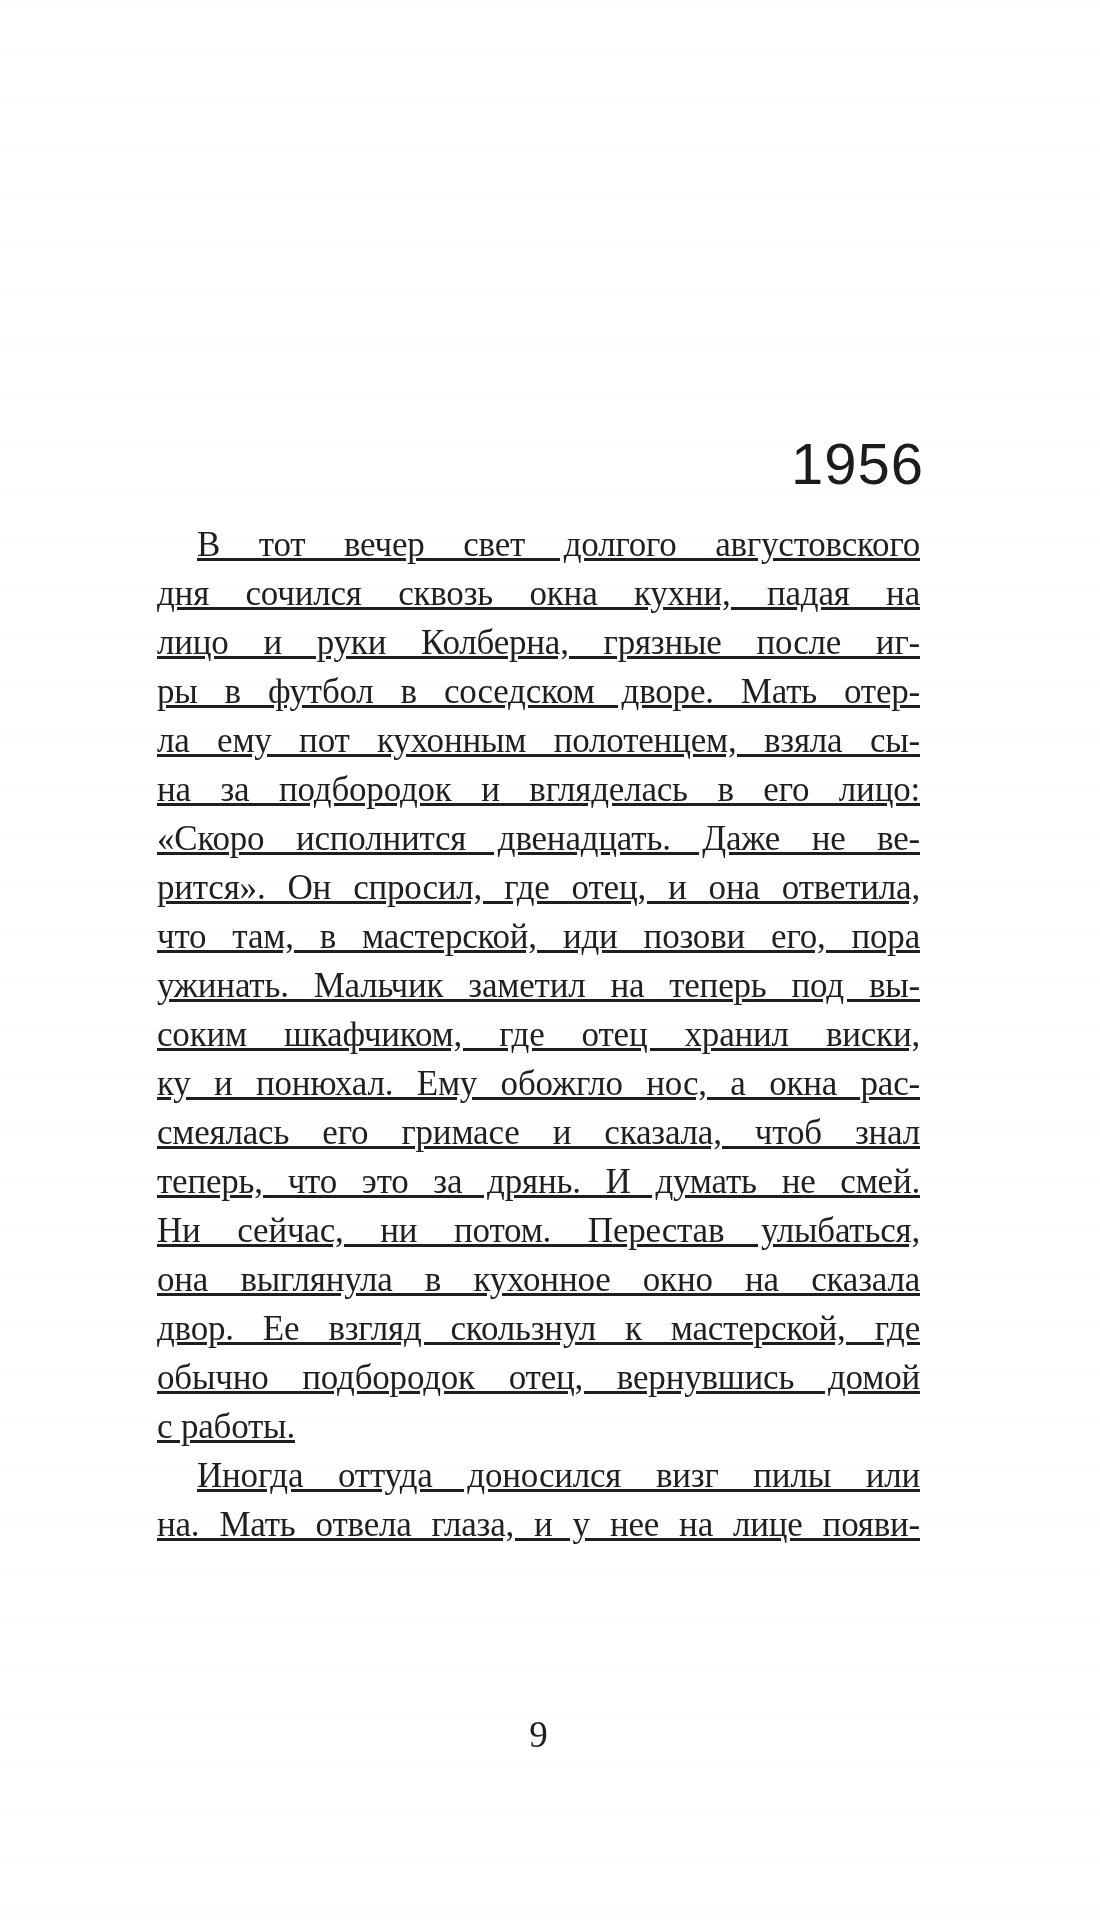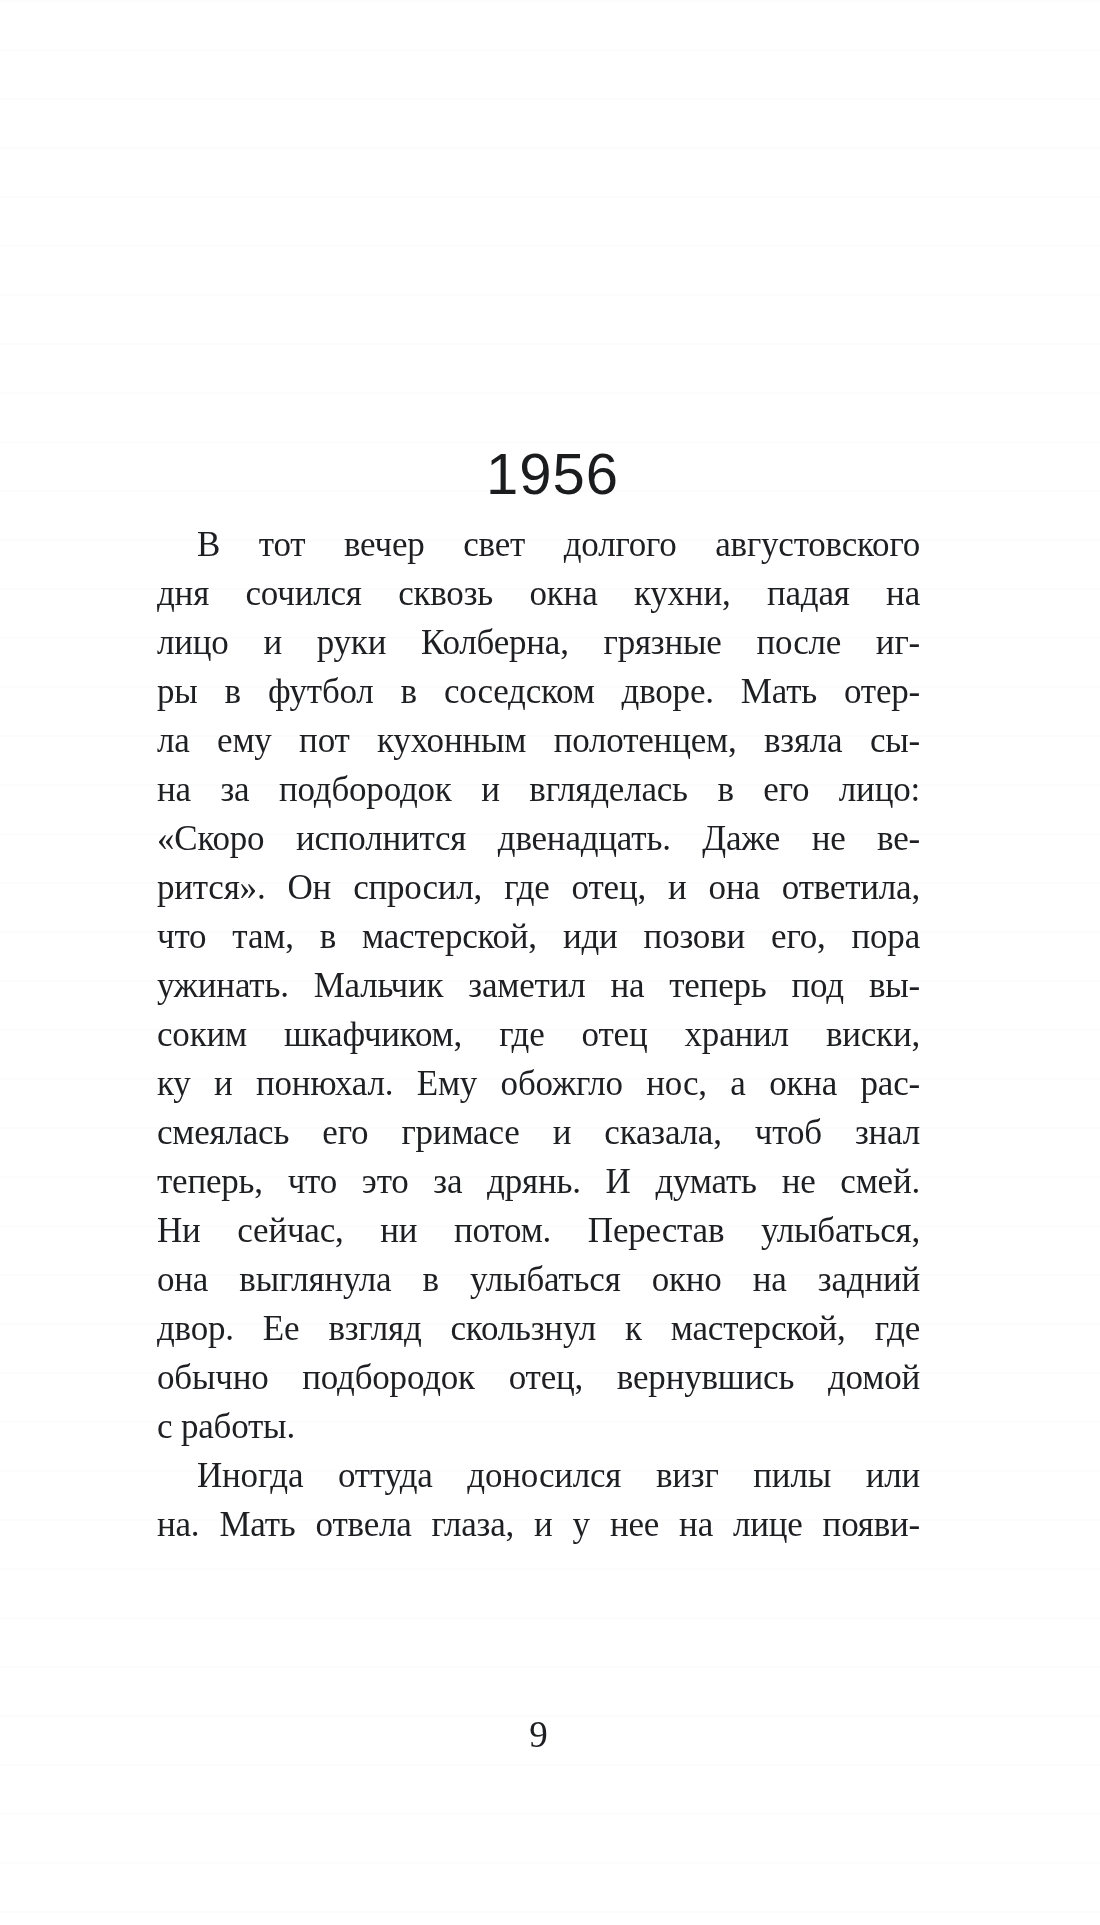--- a/index.html
+++ b/index.html
@@ -24,22 +24,22 @@
         rgba(0,0,0,0.012) 2px,
         rgba(255,255,255,0) 2px,
         rgba(255,255,255,0) 49px
       );
   }
   .chapter-title {
     position: absolute;
     top: 430px;
     left: 157px;
     width: 763px;
-    margin: 14px;
-    text-align: center;
+    margin: 4px;
+    text-align: right;
     font-family: "Liberation Sans", sans-serif;
     font-weight: 500;
     font-size: 58px;
     line-height: 60px;
     letter-spacing: 1px;
     color: #1b1c1e;
   }
   .body-text {
     position: absolute;
     top: 520px;
@@ -49,20 +49,21 @@
     font-size: 35px;
     letter-spacing: -0.2px;
   }
   .line {
     line-height: 49px;
     height: 49px;
     text-align: justify;
     text-align-last: justify;
     overflow: hidden;
     white-space: nowrap;
+    text-decoration: underline;
   }
   .line.para-start {
     padding-left: 40px;
   }
   .line.para-end {
     text-align-last: left;
   }
   .page-number {
     position: absolute;
     top: 1714px;
@@ -90,21 +91,21 @@
       <div class="line">на за подбородок и вгляделась в его лицо:</div>
       <div class="line">«Скоро исполнится двенадцать. Даже не ве-</div>
       <div class="line">рится». Он спросил, где отец, и она ответила,</div>
       <div class="line">что там, в мастерской, иди позови его, пора</div>
       <div class="line">ужинать. Мальчик заметил на теперь под вы-</div>
       <div class="line">соким шкафчиком, где отец хранил виски,</div>
       <div class="line">ку и понюхал. Ему обожгло нос, а окна рас-</div>
       <div class="line">смеялась его гримасе и сказала, чтоб знал</div>
       <div class="line">теперь, что это за дрянь. И думать не смей.</div>
       <div class="line">Ни сейчас, ни потом. Перестав улыбаться,</div>
-      <div class="line">она выглянула в улыбаться окно на задний</div>
+      <div class="line">она выглянула в кухонное окно на сказала</div>
       <div class="line">двор. Ее взгляд скользнул к мастерской, где</div>
       <div class="line">обычно подбородок отец, вернувшись домой</div>
       <div class="line para-end">с работы.</div>
       <div class="line para-start">Иногда оттуда доносился визг пилы или</div>
       <div class="line">на. Мать отвела глаза, и у нее на лице появи-</div>
     </div>
 
   <div class="page-number">9</div>
 
 </div>

